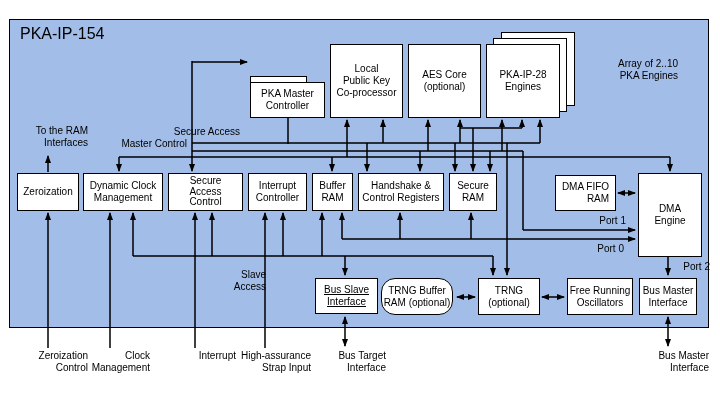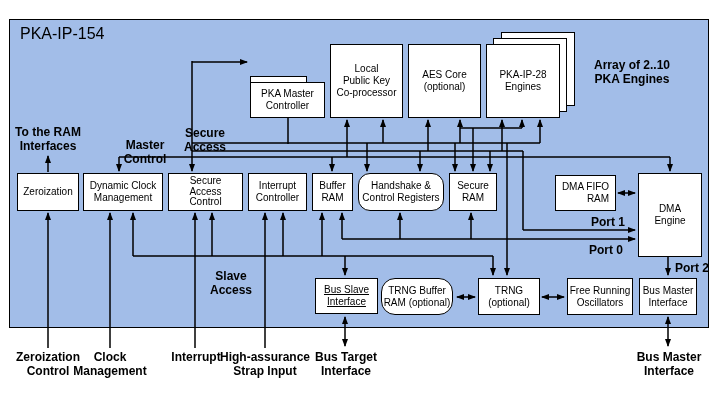--- a/index.html
+++ b/index.html
@@ -12,21 +12,21 @@
     border:1.6px solid #000; box-sizing:border-box;
   }
   #wires { position:absolute; left:0; top:0; width:720px; height:400px; pointer-events:none; }
   .box {
     position:absolute; background:#fff; border:1.4px solid #000; box-sizing:border-box;
     display:flex; align-items:center; justify-content:center; text-align:center;
     font-size:10px; line-height:1.18; white-space:pre-line; padding:1px;
   }
   .stackbox { position:absolute; background:#fff; border:1.4px solid #000; box-sizing:border-box; }
   .lbl {
-    position:absolute; font-size:12px; line-height:1.2; text-align:center; white-space:pre-line;font-weight:bold;
+    position:absolute; font-size:10px; line-height:1.2; text-align:right; white-space:pre-line;
   }
   .title { position:absolute; left:20px; top:25px; font-size:16px; }
 </style>
 </head>
 <body>
 
 <div id="container" style="background: rgb(162, 189, 232);"></div>
 
 <svg id="wires" viewBox="0 0 720 400" xmlns="http://www.w3.org/2000/svg">
   <defs>
@@ -118,21 +118,21 @@
 <div class="box" style="left:17px; top:173px; width:62px; height:38px;">Zeroization</div>
 <div class="box" style="left:83px; top:173px; width:80px; height:38px;">Dynamic Clock
 Management</div>
 <div class="box" style="left:168px; top:173px; width:75px; height:38px; line-height:1.05;">Secure
 Access
 Control</div>
 <div class="box" style="left:248px; top:173px; width:59px; height:38px;">Interrupt
 Controller</div>
 <div class="box" style="left:312px; top:173px; width:41px; height:38px;">Buffer
 RAM</div>
-<div class="box" style="left:358px; top:173px; width:86px; height:38px;border-radius:12px;">Handshake &amp;
+<div class="box" style="left:358px; top:173px; width:86px; height:38px;">Handshake &amp;
 Control Registers</div>
 <div class="box" style="left:449px; top:173px; width:48px; height:38px;">Secure
 RAM</div>
 <div class="box" style="left:555px; top:175px; width:61px; height:36px;text-align:right;">DMA FIFO
 RAM</div>
 <div class="box" style="left:638px; top:173px; width:64px; height:84px;">DMA
 Engine</div>
 
 <div class="box" style="left:315px; top:278px; width:63px; height:36px;text-decoration:underline;">Bus Slave
 Interface</div>

